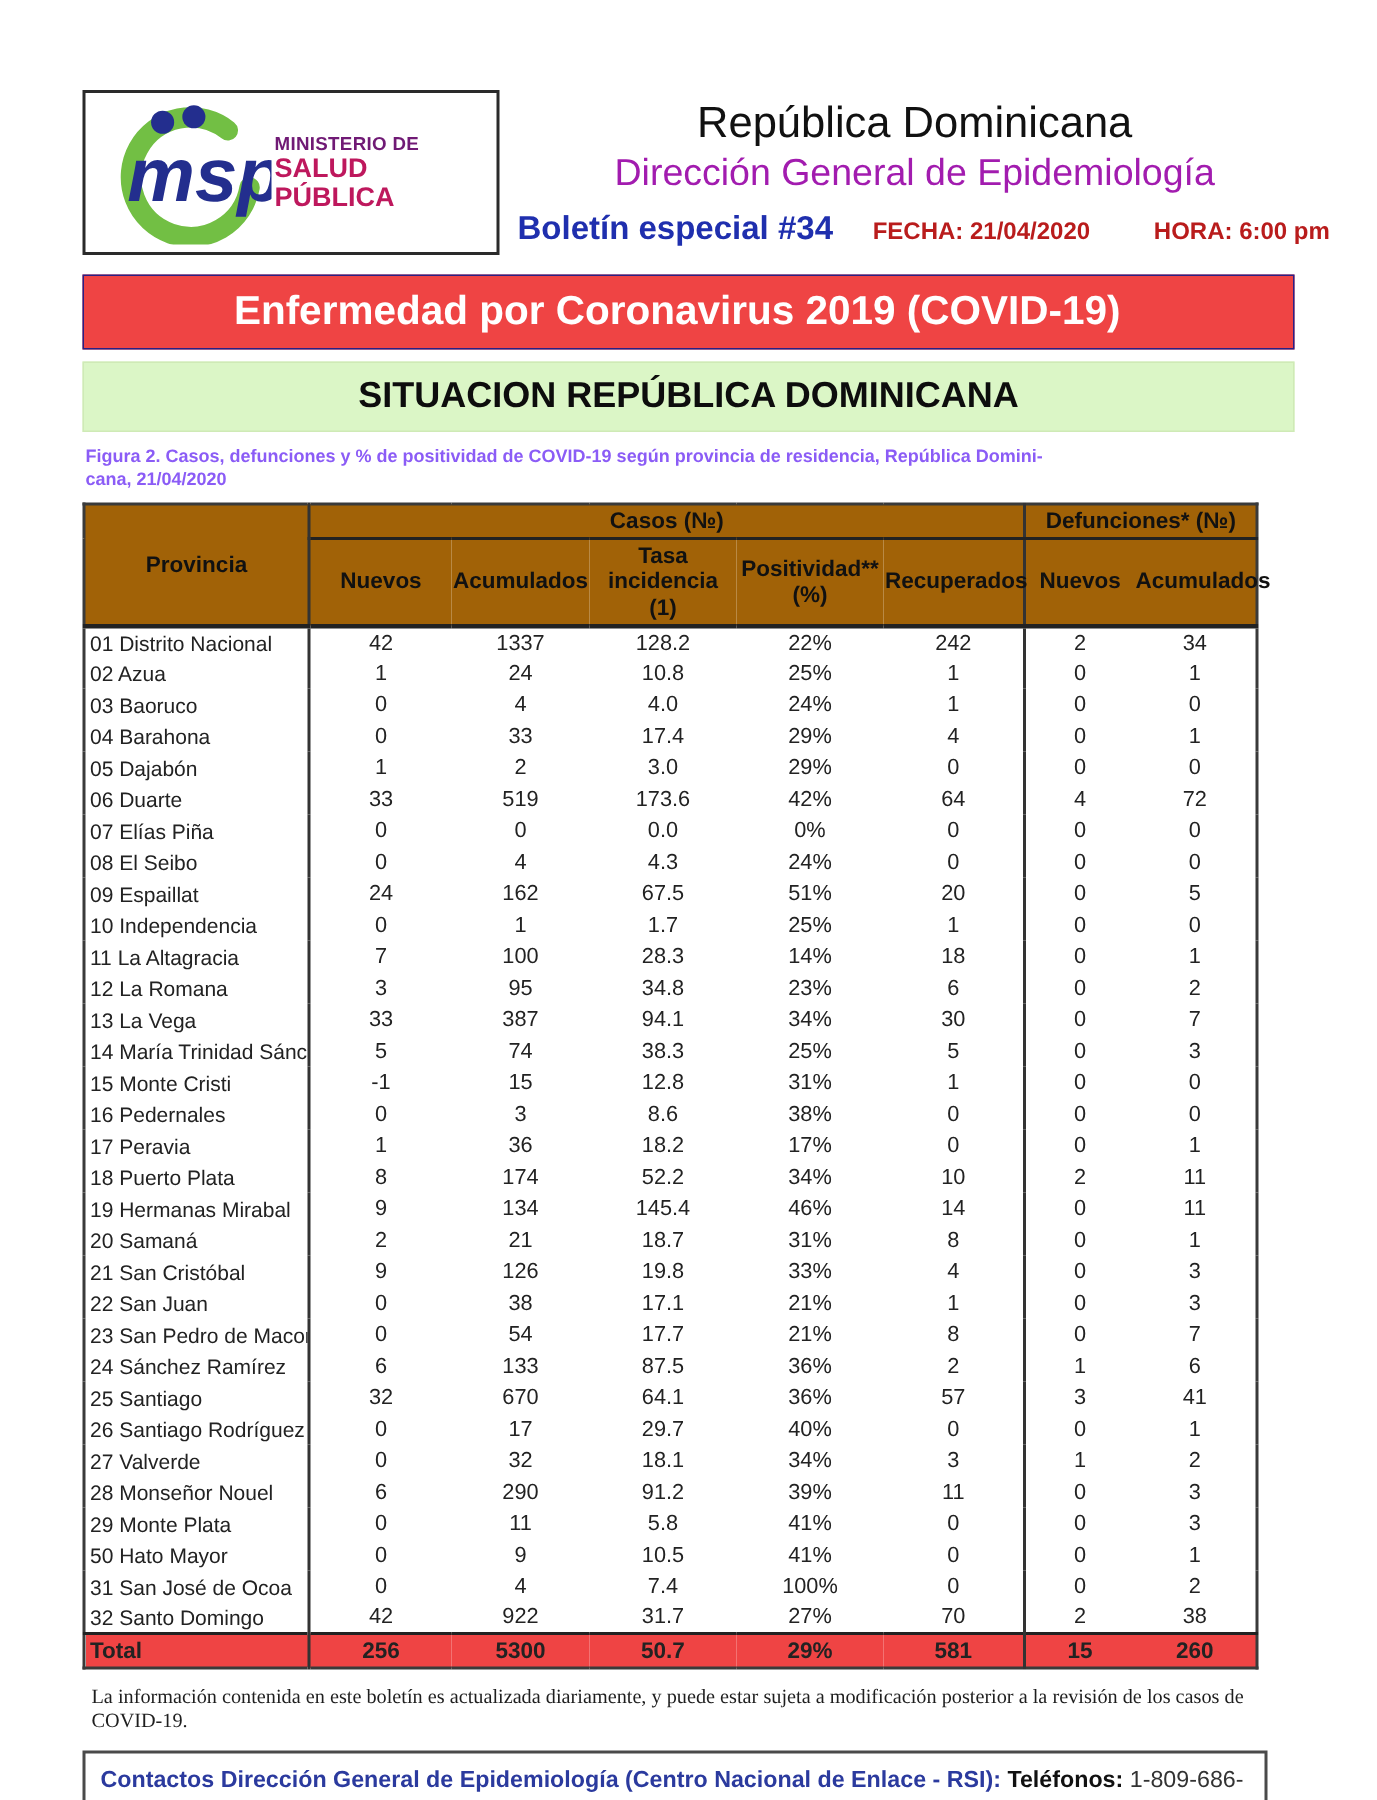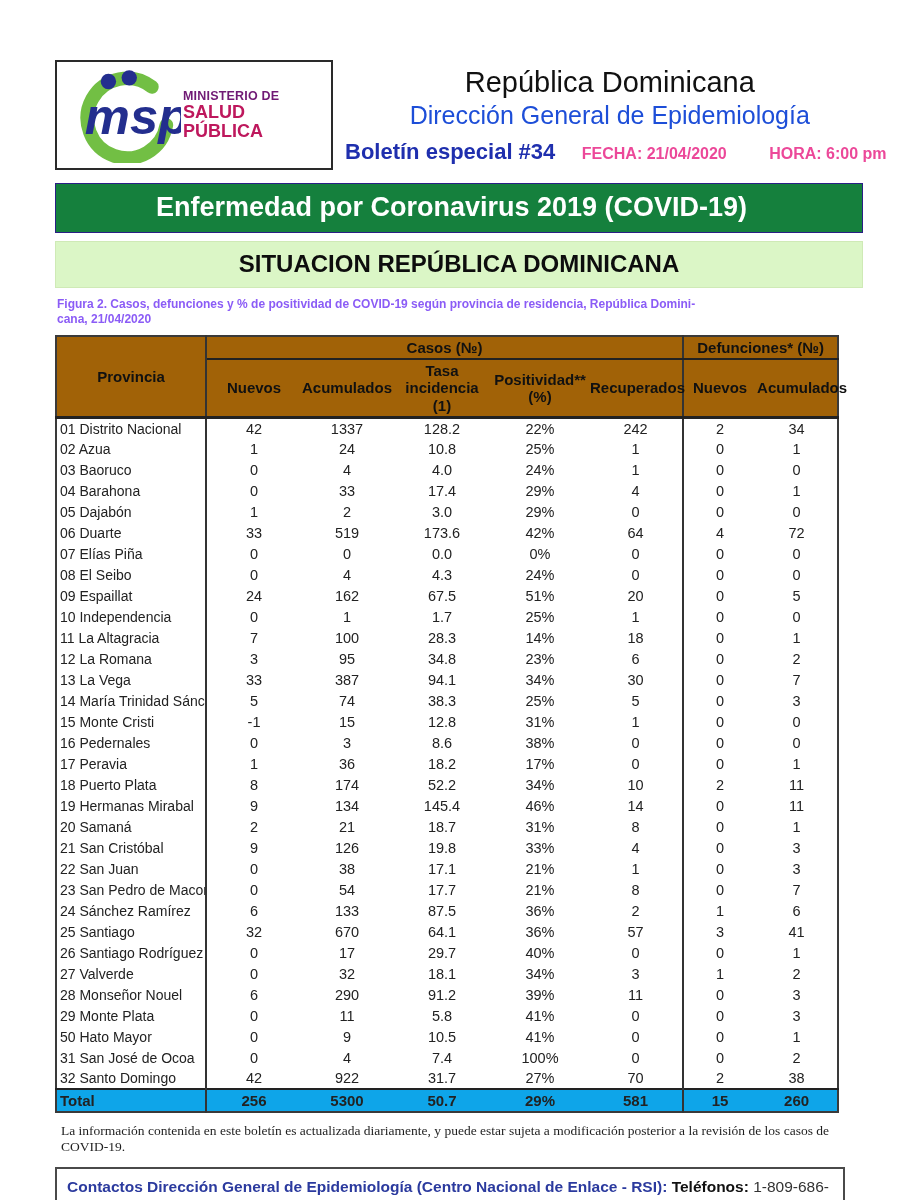--- a/index.html
+++ b/index.html
@@ -14,29 +14,29 @@
   .logo-box {
     width:278px; height:110px; border:2px solid #2a2a2a; background:#fff;
     display:flex; align-items:center; padding:4px 6px; flex:none;
   }
   .logo-emblem { flex:none; }
   .ministry { margin-left:2px; line-height:1.05; }
   .ministry .l1 { font-size:12.5px; font-weight:bold; color:#701a75; letter-spacing:.2px; }
   .ministry .l2 { font-size:18px;   font-weight:bold; color:#be185d; }
   .hdr-right { flex:1; text-align:center; padding-top:6px; }
   .title    { font-size:29px; color:#111; }
-  .subtitle { font-size:25px; color:#1d4ed8; margin-top:2px; }
+  .subtitle { font-size:25px; color:#a21caf; margin-top:2px; }
   .bulletin-row { text-align:left; padding-left:12px; margin-top:9px; white-space:nowrap; }
   .bulletin { display:inline-block; font-size:22px; font-weight:bold; color:#1f2fae; }
-  .datetime { display:inline-block; font-size:16px; font-weight:bold; color:#ec4899; margin-left:22px; }
+  .datetime { display:inline-block; font-size:16px; font-weight:bold; color:#b91c1c; margin-left:22px; }
   .datetime.hora { margin-left:38px; }
 
   
   .banner-covid {
-    margin-top:13px; background:#15803d; border:1px solid #2a1f85;
+    margin-top:13px; background:#ef4444; border:1px solid #2a1f85;
     color:#fff; font-size:27px; font-weight:bold; text-align:center;
     padding:8px 15px 9px 0;
   }
   .banner-situacion {
     margin-top:8px; background:#dbf6c6; border:1px solid #cfeab6;
     color:#0d0d0d; font-size:24px; font-weight:bold; text-align:center;
     padding:8px 0 9px 0;
   }
   .fig-caption {
     margin-top:9px; font-size:12px; font-weight:bold; color:#8b5cf6;
@@ -64,21 +64,21 @@
   th.grp { border-bottom:2px solid #222; padding:3px 0; }
   th.grp-def { border-left:2px solid #333; }
   th.sub { border-bottom:3px solid #222; white-space:pre-line; line-height:1.15; padding:4px 0; }
   th.sub.first-def { border-left:2px solid #333; }
   th.prov-hd2 { border-bottom:3px solid #222; }
   td { font-size:14.5px; color:#222; height:21px; padding:0 2px; }
   td.prov { text-align:left; font-size:14px; white-space:nowrap; overflow:hidden; border-right:2px solid #333; padding-left:3px; }
   td.num  { text-align:center; }
   td.vr   { border-right:2px solid #333; }
   tr.total-row td {
-    background:#0ea5e9; font-weight:bold; border-top:2px solid #222; font-size:15px; height:23px;
+    background:#ef4444; font-weight:bold; border-top:2px solid #222; font-size:15px; height:23px;
   }
 
   
   .note {
     margin-top:10px; font-family:"Liberation Serif", serif; font-size:13.5px;
     color:#1e1e1e; padding-left:6px;
   }
   .contact-box {
     margin-top:12px; border:2px solid #4a4a4a; padding:7px 10px 9px 10px;
     font-size:15.5px; line-height:1.45; color:#333; width:790px;

